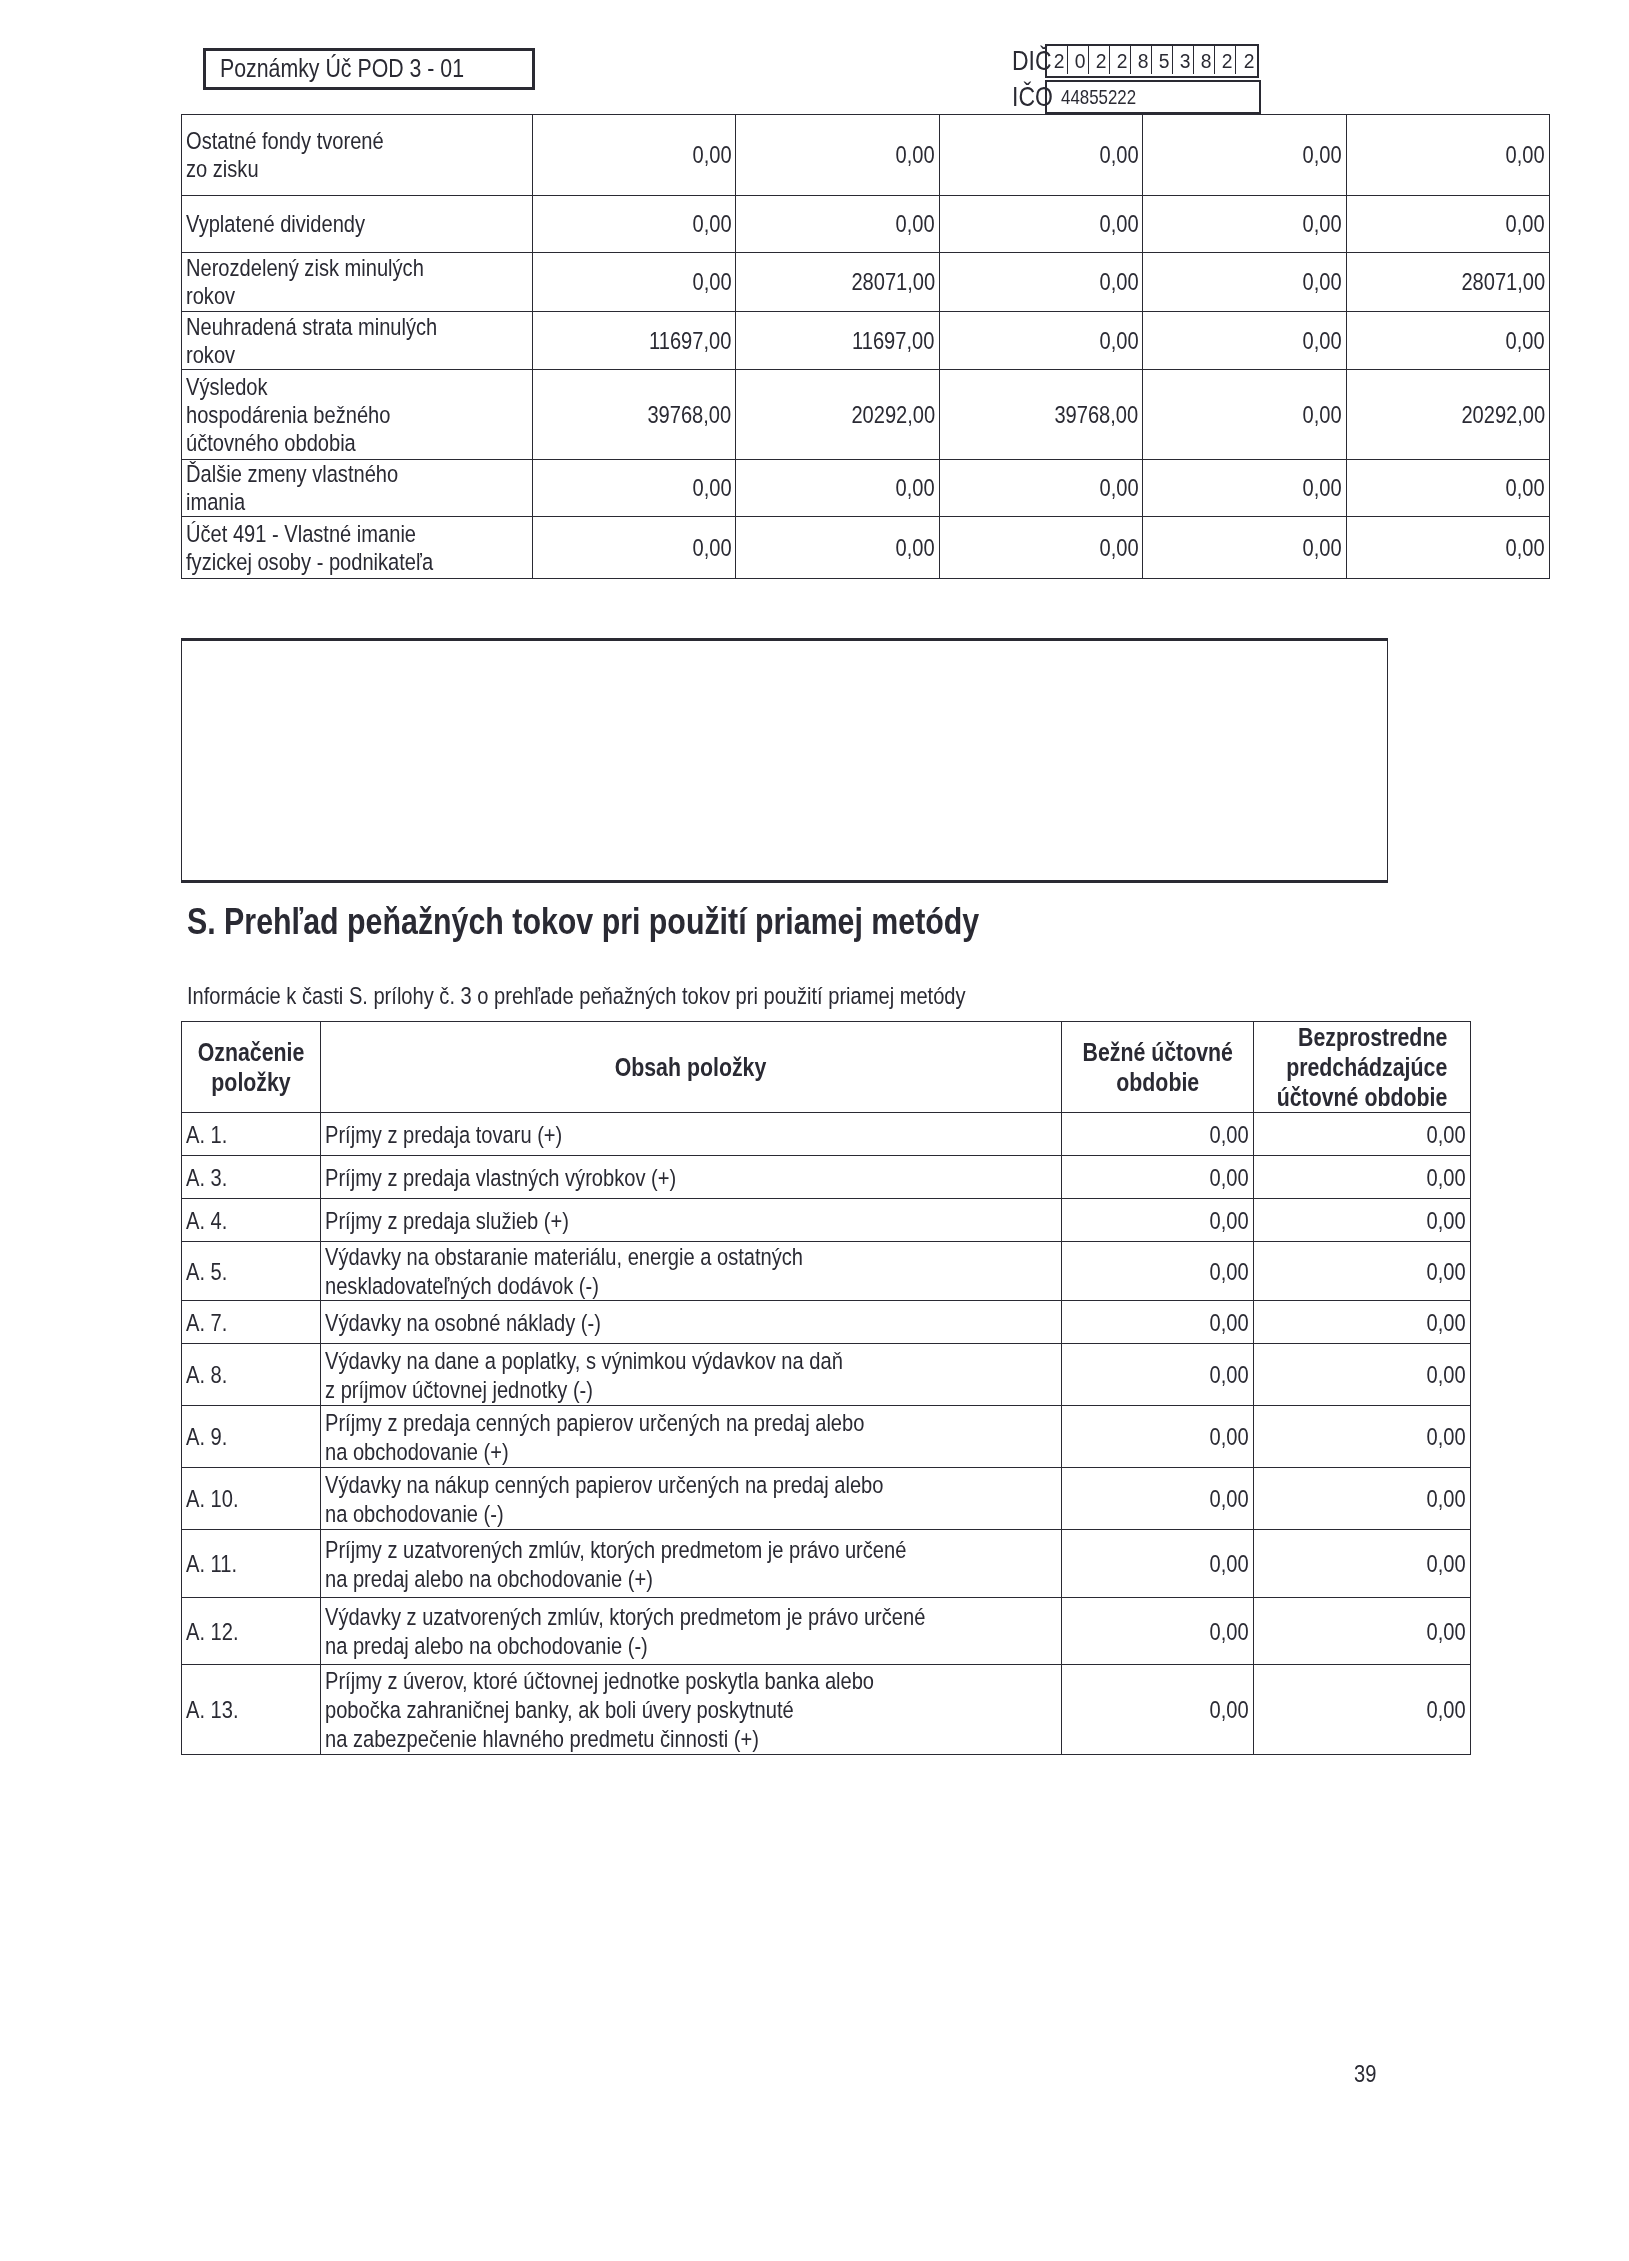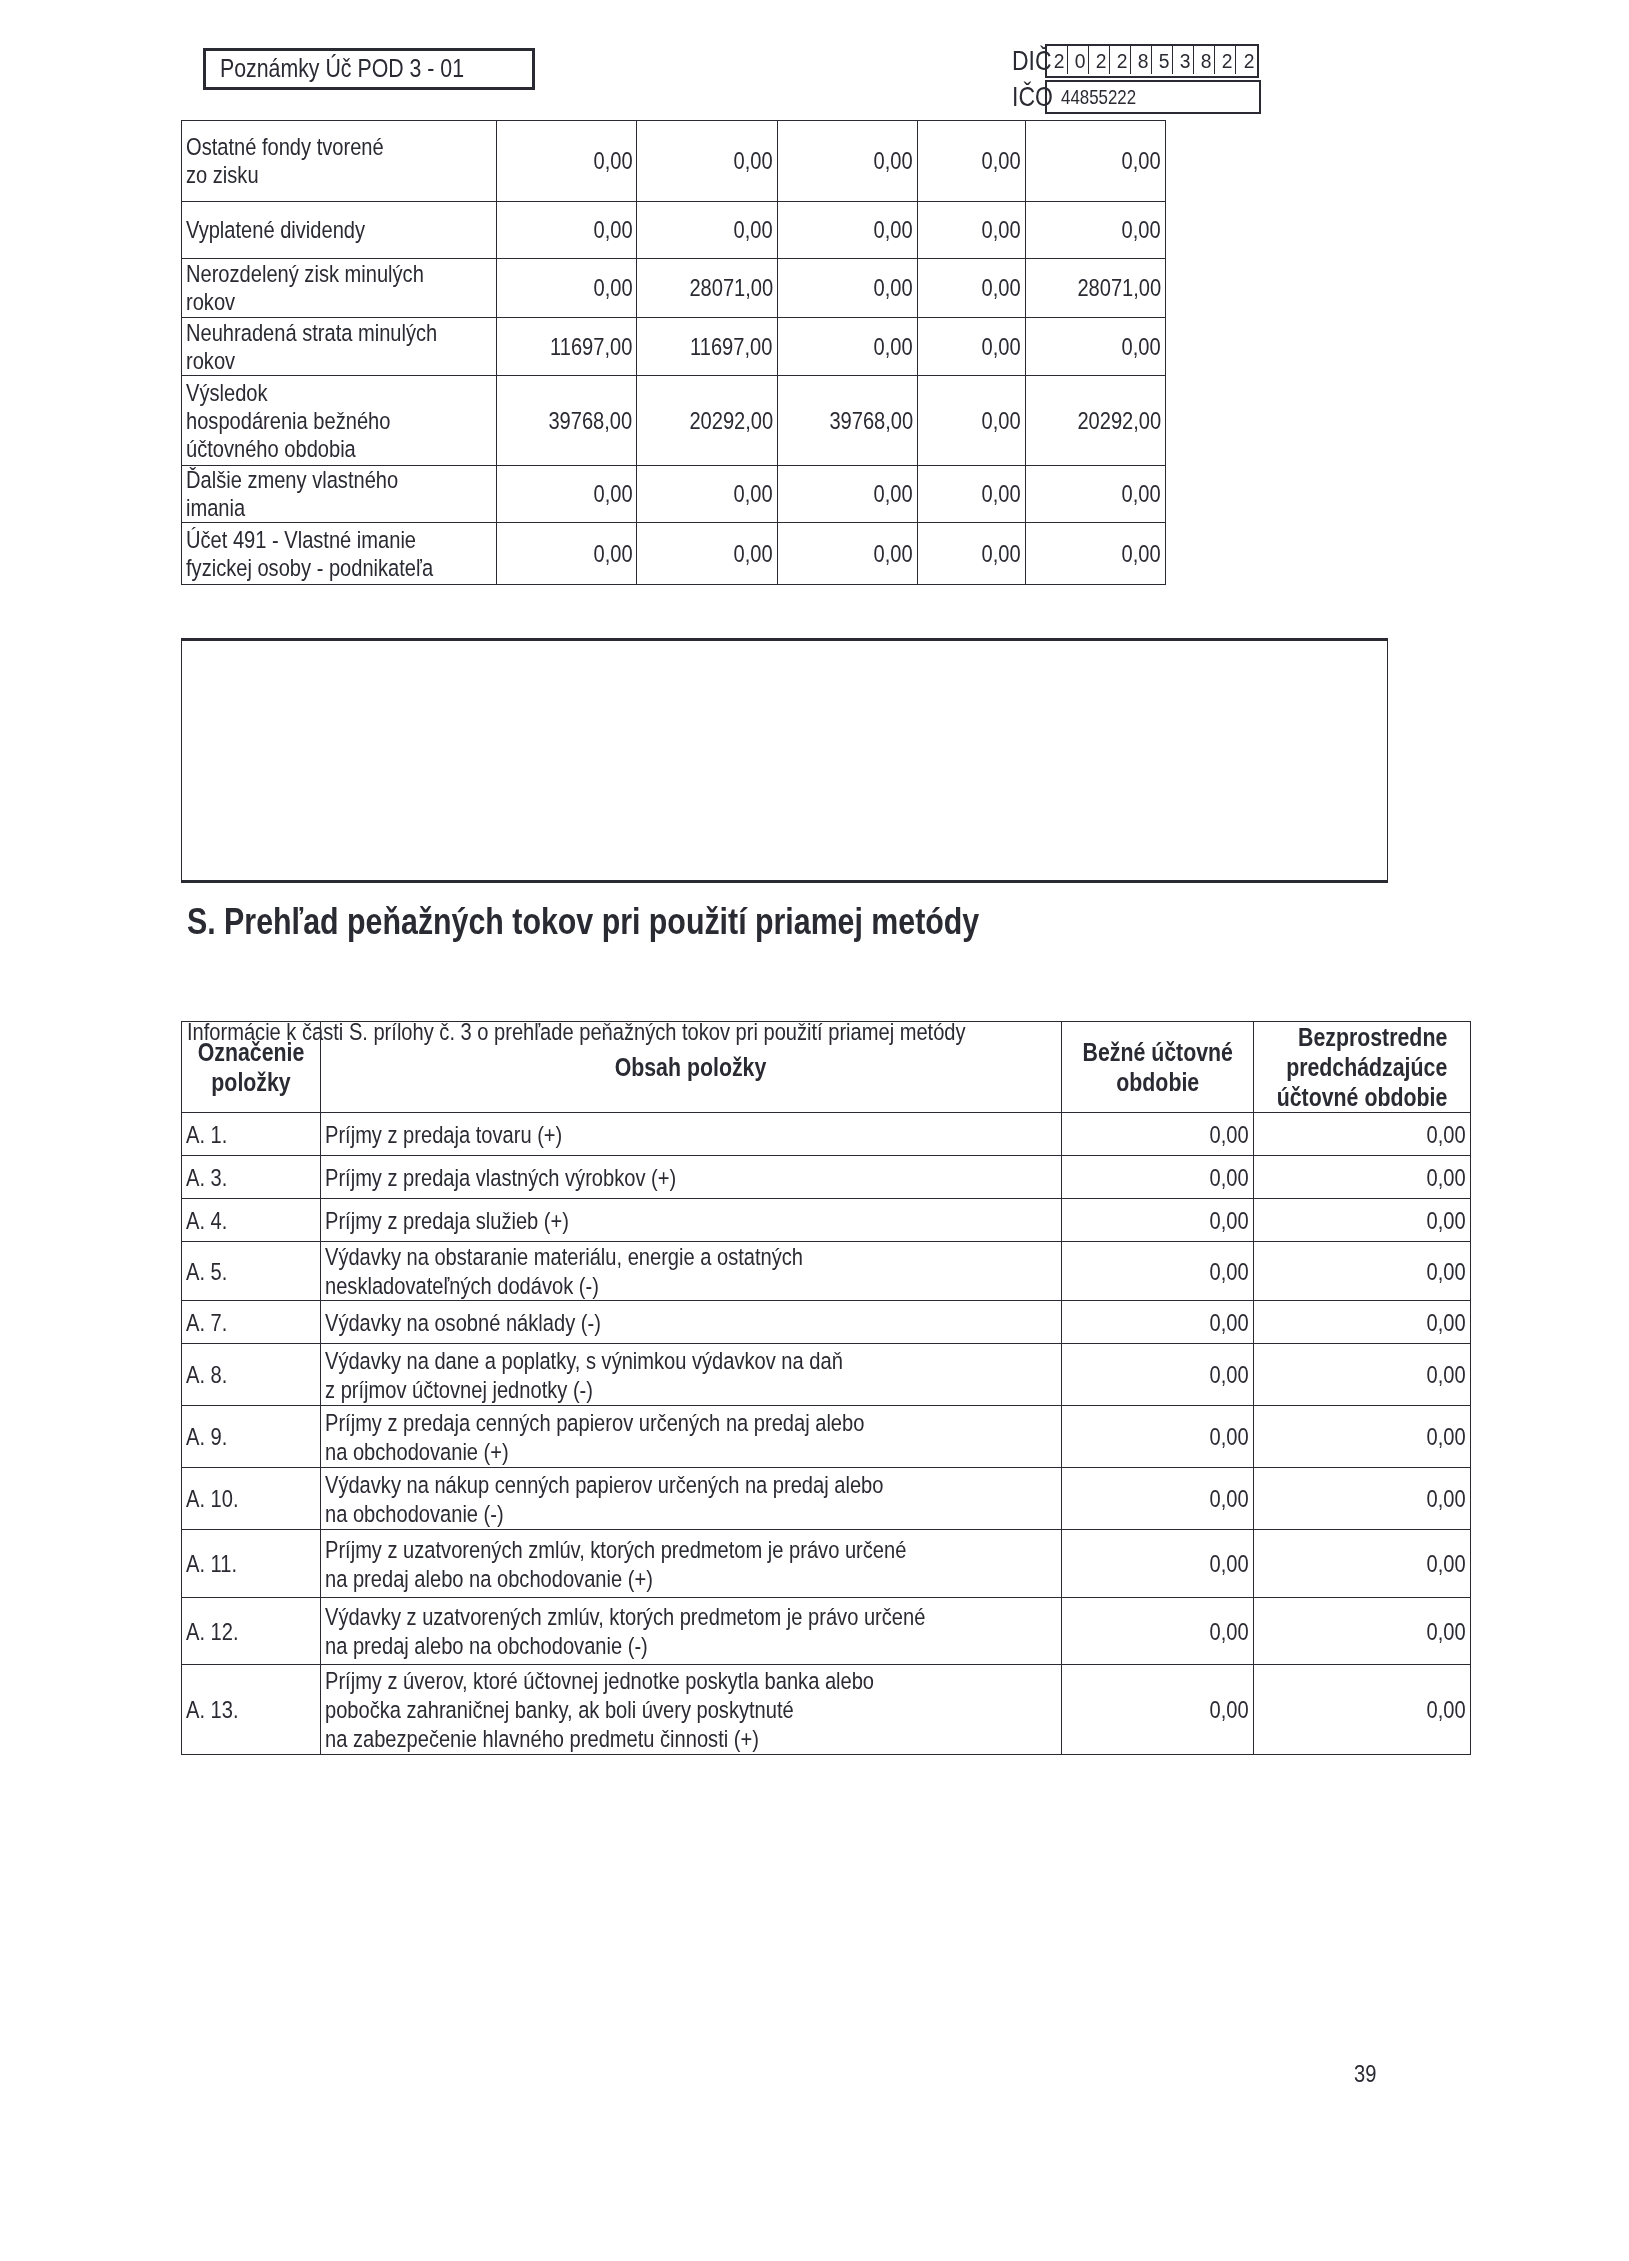--- a/index.html
+++ b/index.html
@@ -16,31 +16,31 @@
   #dic-label{left:1012px;top:45px;font-size:28px;line-height:32px;}
   #ico-label{left:1012px;top:81px;font-size:28px;line-height:32px;}
   #dic-boxes{left:1045px;top:44px;height:34px;display:flex;border:2.6px solid #2a2a33;}
   .dic-cell{width:21px;height:28px;border-right:1.3px solid #2a2a33;font-size:19.3px;line-height:31px;
      text-align:right;padding-right:2.6px;box-sizing:border-box;}
   .dic-cell:last-child{border-right:none;}
   #ico-box{left:1045px;top:80px;width:216px;height:34px;border:2.6px solid #2a2a33;
      font-size:20.6px;line-height:30px;padding-left:14px;}
 
   
-  #equity-table{left:181px;top:120px;width:985px;border-collapse:collapse;}
+  #equity-table{left:181px;top:114px;width:1369px;border-collapse:collapse;}
   #equity-table td{border:1.9px solid #2a2a33;padding:0 3.9px;font-size:24.5px;line-height:28px;vertical-align:middle;}
   #equity-table td.lbl{width:284px;text-align:left;}
   #equity-table td.num{text-align:right;width:174px;}
 
   
   #note-box{left:181px;top:638px;width:1207px;height:245px;border:1.9px solid #2a2a33;
      border-top:3.9px solid #2a2a33;border-bottom:3.2px solid #2a2a33;}
 
   #section-title{left:187px;top:899px;font-size:37px;line-height:45px;font-weight:bold;color:#2a2a33;}
-  #section-sub{left:187px;top:981px;font-size:24.5px;line-height:30px;margin-top:36px;}
+  #section-sub{left:187px;top:981px;font-size:24.5px;line-height:30px;}
 
   
   #cash-table{left:181px;top:1021px;width:1204px;border-collapse:collapse;}
   #cash-table td{border:1.9px solid #2a2a33;padding:0 3.9px;font-size:24.5px;line-height:29px;vertical-align:middle;margin-top:8px;}
   #cash-table thead td{font-weight:bold;text-align:center;font-size:26px;line-height:30px;}
   #cash-table td.c1{width:139px;text-align:left;}
   #cash-table td.c2{text-align:left;}
   #cash-table td.c3{width:174px;text-align:right;}
   #cash-table td.c4{width:200px;text-align:right;}
 

